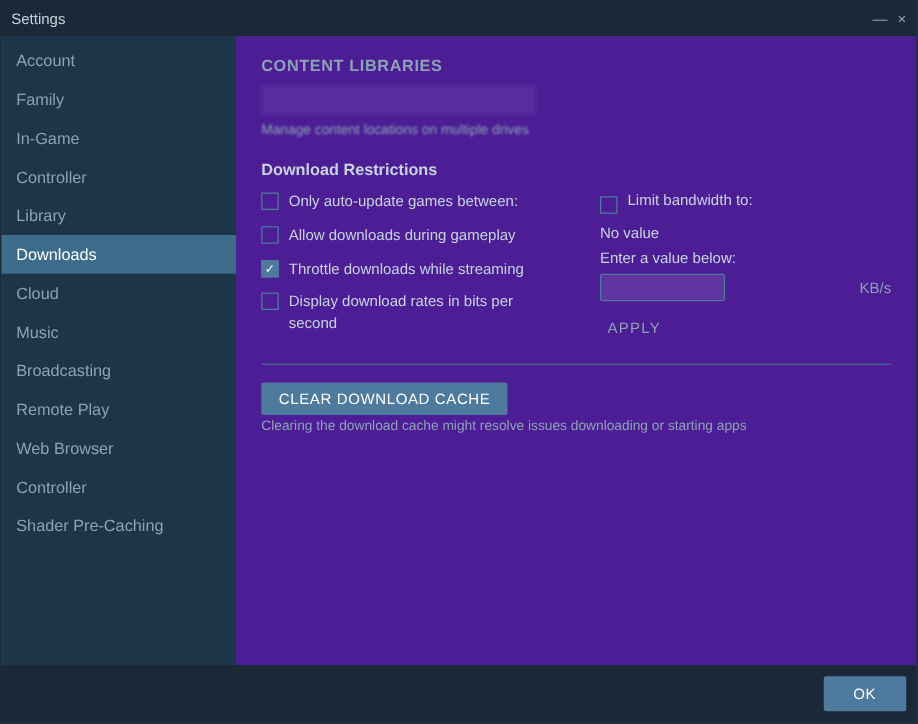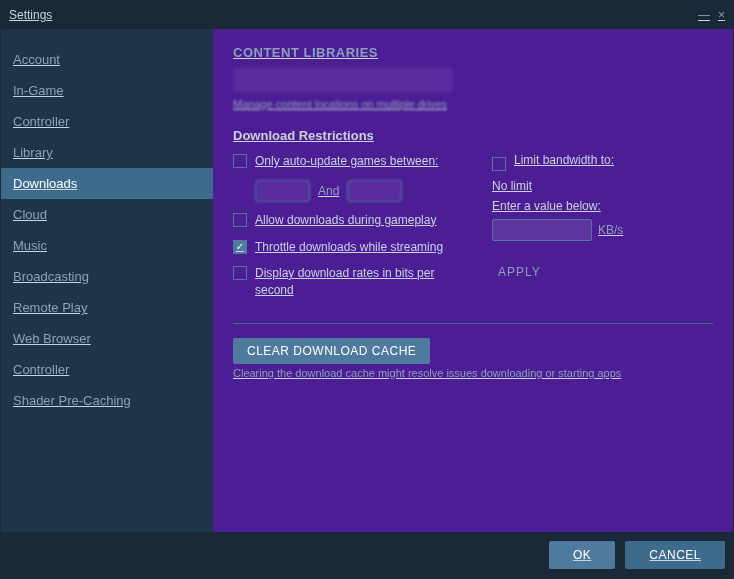--- a/index.html
+++ b/index.html
@@ -12,21 +12,20 @@
       color: #c6d4df;
       overflow: hidden;
     }
     .window {
       width: 734px;
       height: 579px;
       background: #2a475e;
       border: 1px solid #1b2838;
       display: flex;
       flex-direction: column;
-      text-decoration: underline;
     }
     .titlebar {
       background: #1b2838;
       height: 28px;
       display: flex;
       align-items: center;
       justify-content: space-between;
       padding: 0 8px;
       flex-shrink: 0;
     }
@@ -46,24 +45,24 @@
       background: none;
       border: none;
       line-height: 1;
     }
     .content {
       display: flex;
       flex: 1;
       overflow: hidden;
     }
     .sidebar {
-      width: 212px;
+      width: 188px;
       background: #1e3448;
       flex-shrink: 0;
-      padding-top: 15px;
+      padding-top: 4px;
     }
     .sidebar-item {
       padding: 8px 12px;
       cursor: pointer;
       color: #8ba3b5;
       font-size: 13px;
       white-space: nowrap;
     }
     .sidebar-item.active {
       background: #3d6b8c;
@@ -189,21 +188,22 @@
     }
     .enter-value {
       font-size: 12px;
       color: #c6d4df;
       margin-bottom: 6px;
     }
     .kb-row {
       display: flex;
       align-items: center;
       gap: 6px;
-      margin-bottom: 22px;
+      margin-bottom: 12px;
+      justify-content: space-between;
     }
     .kb-input {
       background: rgba(255,255,255,0.1);
       border: 1px solid #4e7a9e;
       border-radius: 2px;
       width: 100px;
       height: 22px;
     }
     .kb-label {
       font-size: 12px;
@@ -284,20 +284,21 @@
     <div class="titlebar-controls">
       <button class="titlebar-btn">—</button>
       <button class="titlebar-btn">×</button>
     </div>
   </div>
 
   <div class="content">
 
     <div class="sidebar">
       <div class="sidebar-item">Account</div>
+      <div class="sidebar-item">Family</div>
       <div class="sidebar-item">In-Game</div>
       <div class="sidebar-item">Controller</div>
       <div class="sidebar-item">Library</div>
       <div class="sidebar-item active">Downloads</div>
       <div class="sidebar-item">Cloud</div>
       <div class="sidebar-item">Music</div>
       <div class="sidebar-item">Broadcasting</div>
       <div class="sidebar-item">Remote Play</div>
       <div class="sidebar-item">Web Browser</div>
       <div class="sidebar-item">Controller</div>
@@ -317,25 +318,20 @@
         <div class="restrictions-title">Download Restrictions</div>
 
         <div class="two-col">
           <div class="col-left">
 
             <div class="checkbox-row">
               <div class="checkbox"></div>
               <span class="check-label">Only auto-update games between:</span>
             </div>
 
-            <div class="time-row">
-              <div class="time-input"></div>
-              <span class="and-label">And</span>
-              <div class="time-input"></div>
-            </div>
 
             <div class="checkbox-row">
               <div class="checkbox"></div>
               <span class="check-label">Allow downloads during gameplay</span>
             </div>
 
             <div class="checkbox-row">
               <div class="checkbox checked"></div>
               <span class="check-label">Throttle downloads while streaming</span>
             </div>
@@ -345,21 +341,21 @@
               <span class="check-label">Display download rates in bits per second</span>
             </div>
           </div>
 
           <div class="col-right">
             
             <div class="limit-checkbox-row">
               <div class="checkbox"></div>
               <span class="limit-label">Limit bandwidth to:</span>
             </div>
-            <div class="no-limit">No limit</div>
+            <div class="no-limit">No value</div>
             <div class="enter-value">Enter a value below:</div>
             <div class="kb-row">
               <input class="kb-input" type="text" style="">
               <span class="kb-label">KB/s</span>
             </div>
             <button class="apply-btn">APPLY</button>
           </div>
         </div>
       </div>
 
@@ -368,15 +364,14 @@
       <div class="section">
         <button class="clear-cache-btn">CLEAR DOWNLOAD CACHE</button>
         <div class="cache-desc">Clearing the download cache might resolve issues downloading or starting apps</div>
       </div>
 
     </div>
   </div>
 
   <div class="footer">
     <button class="footer-btn">OK</button>
-    <button class="footer-btn cancel">CANCEL</button>
   </div>
 </div>
 
 </body></html>

